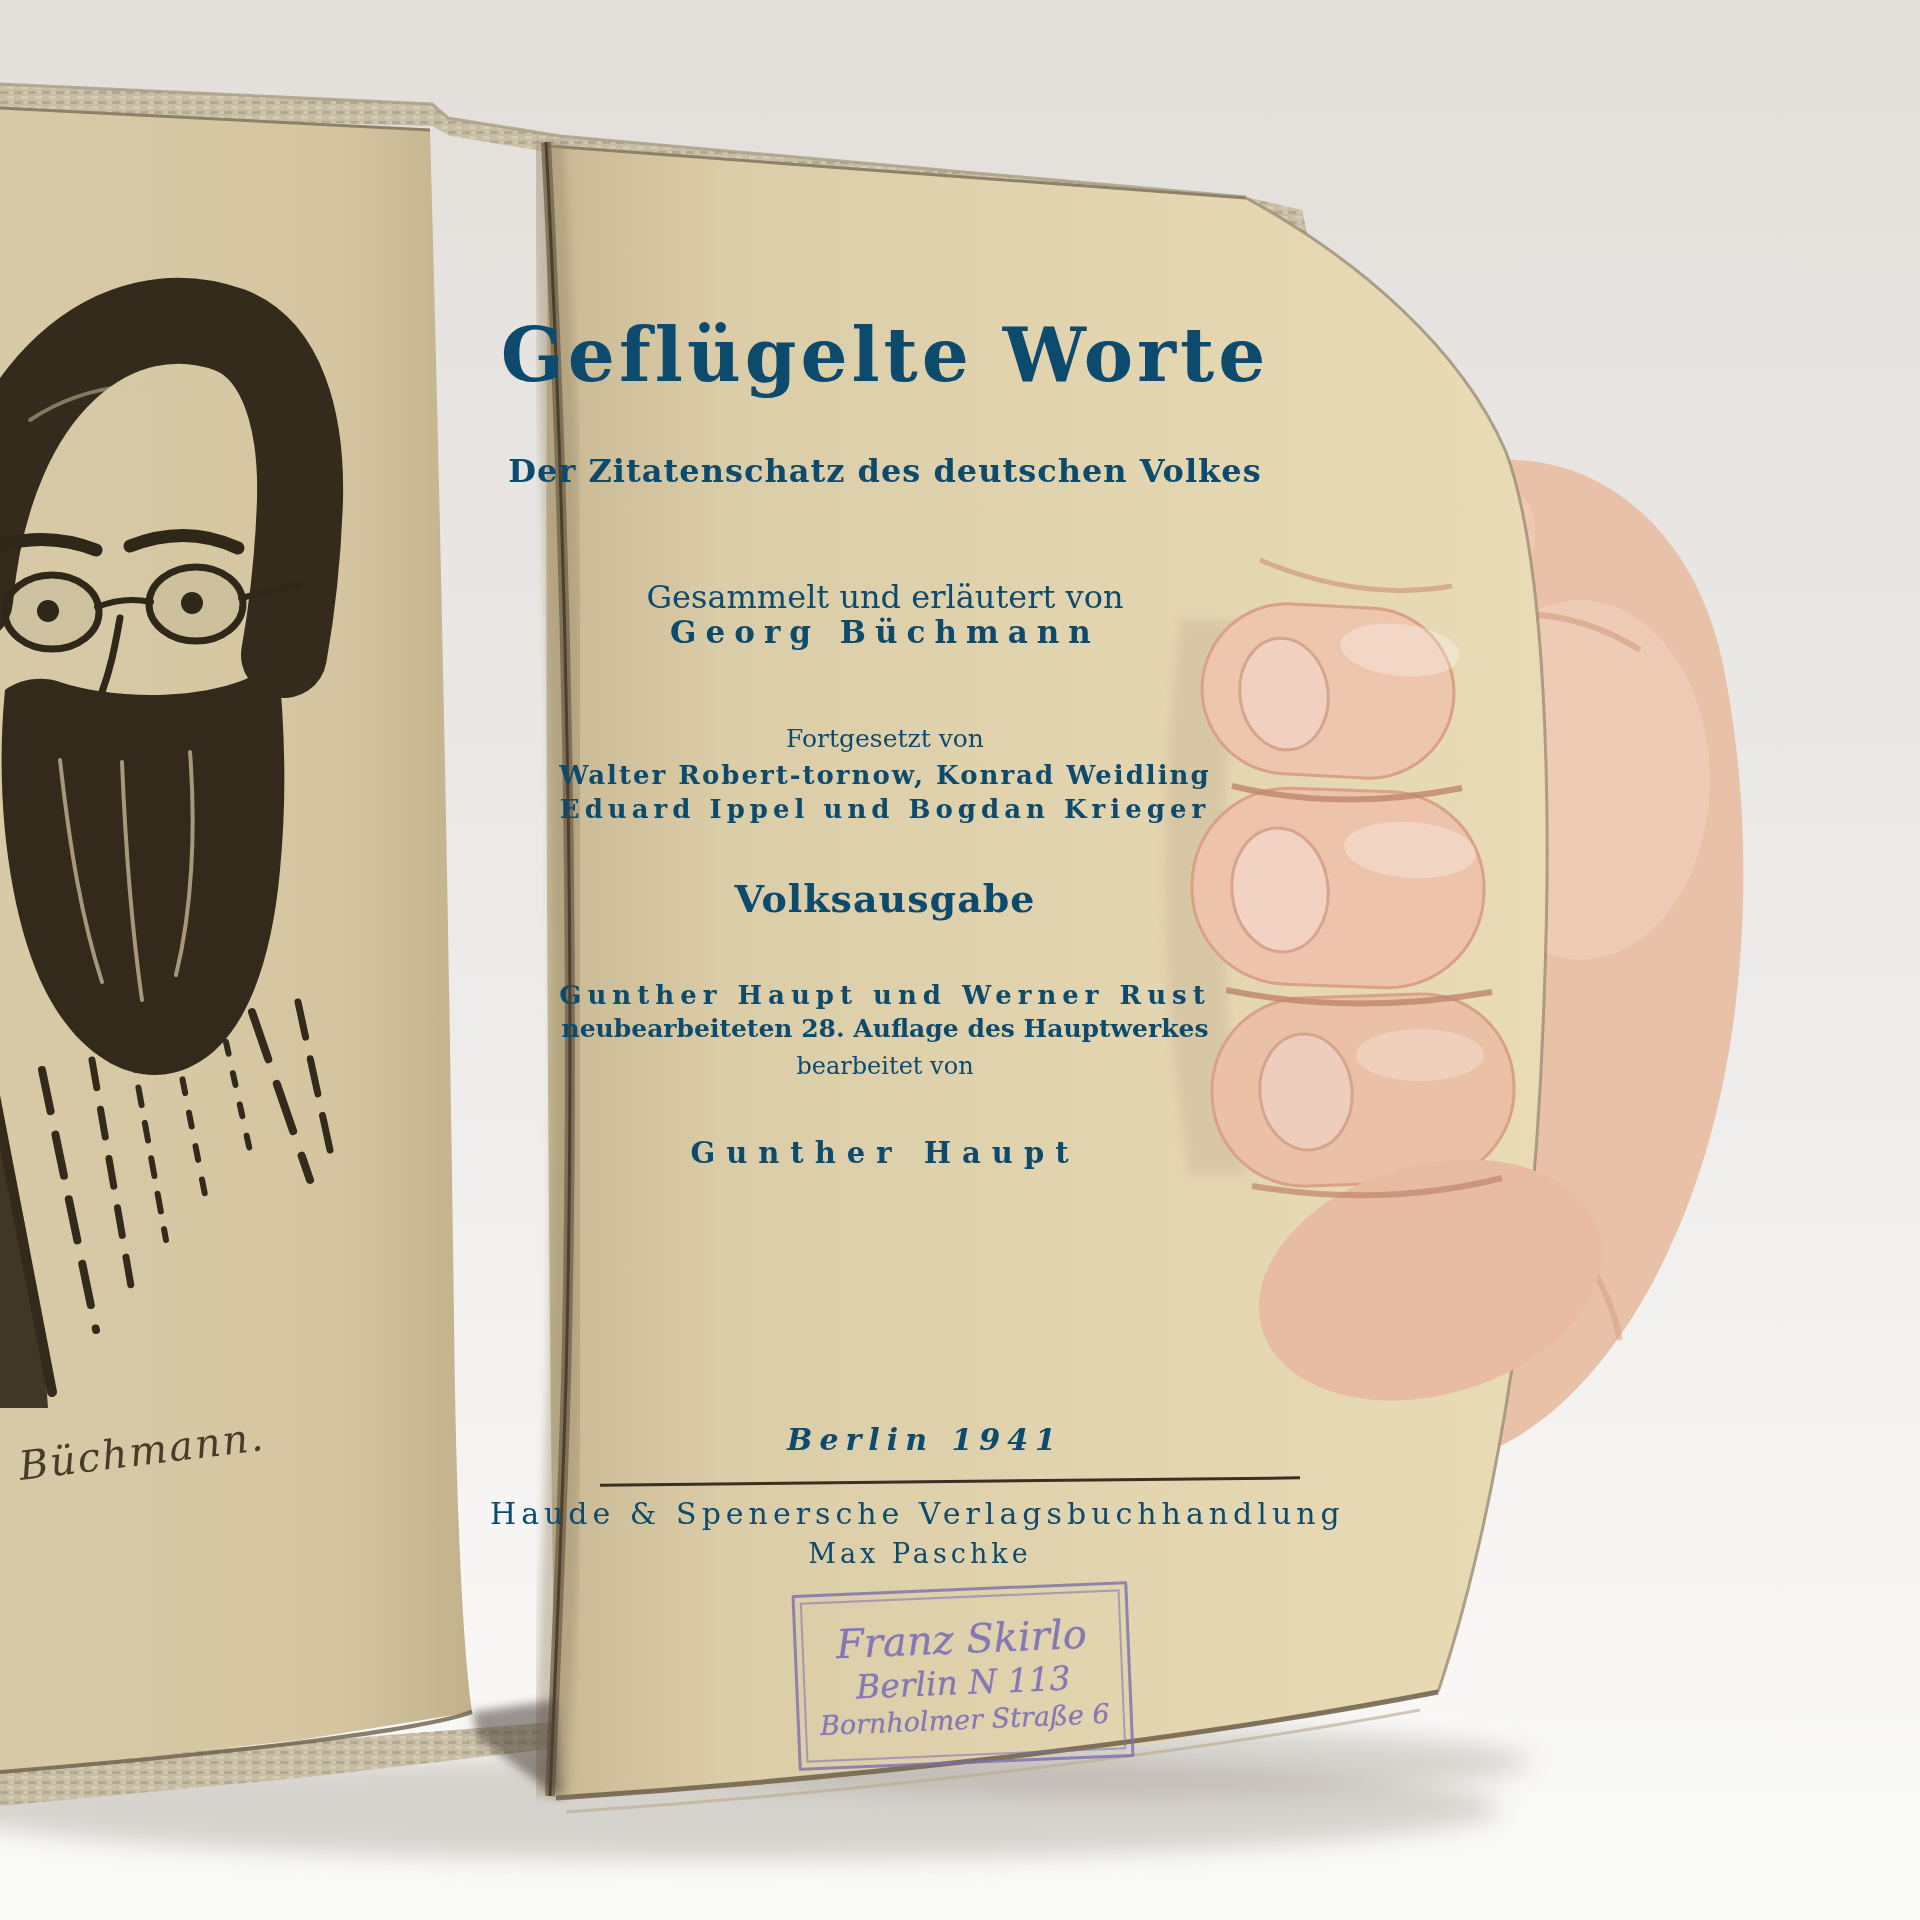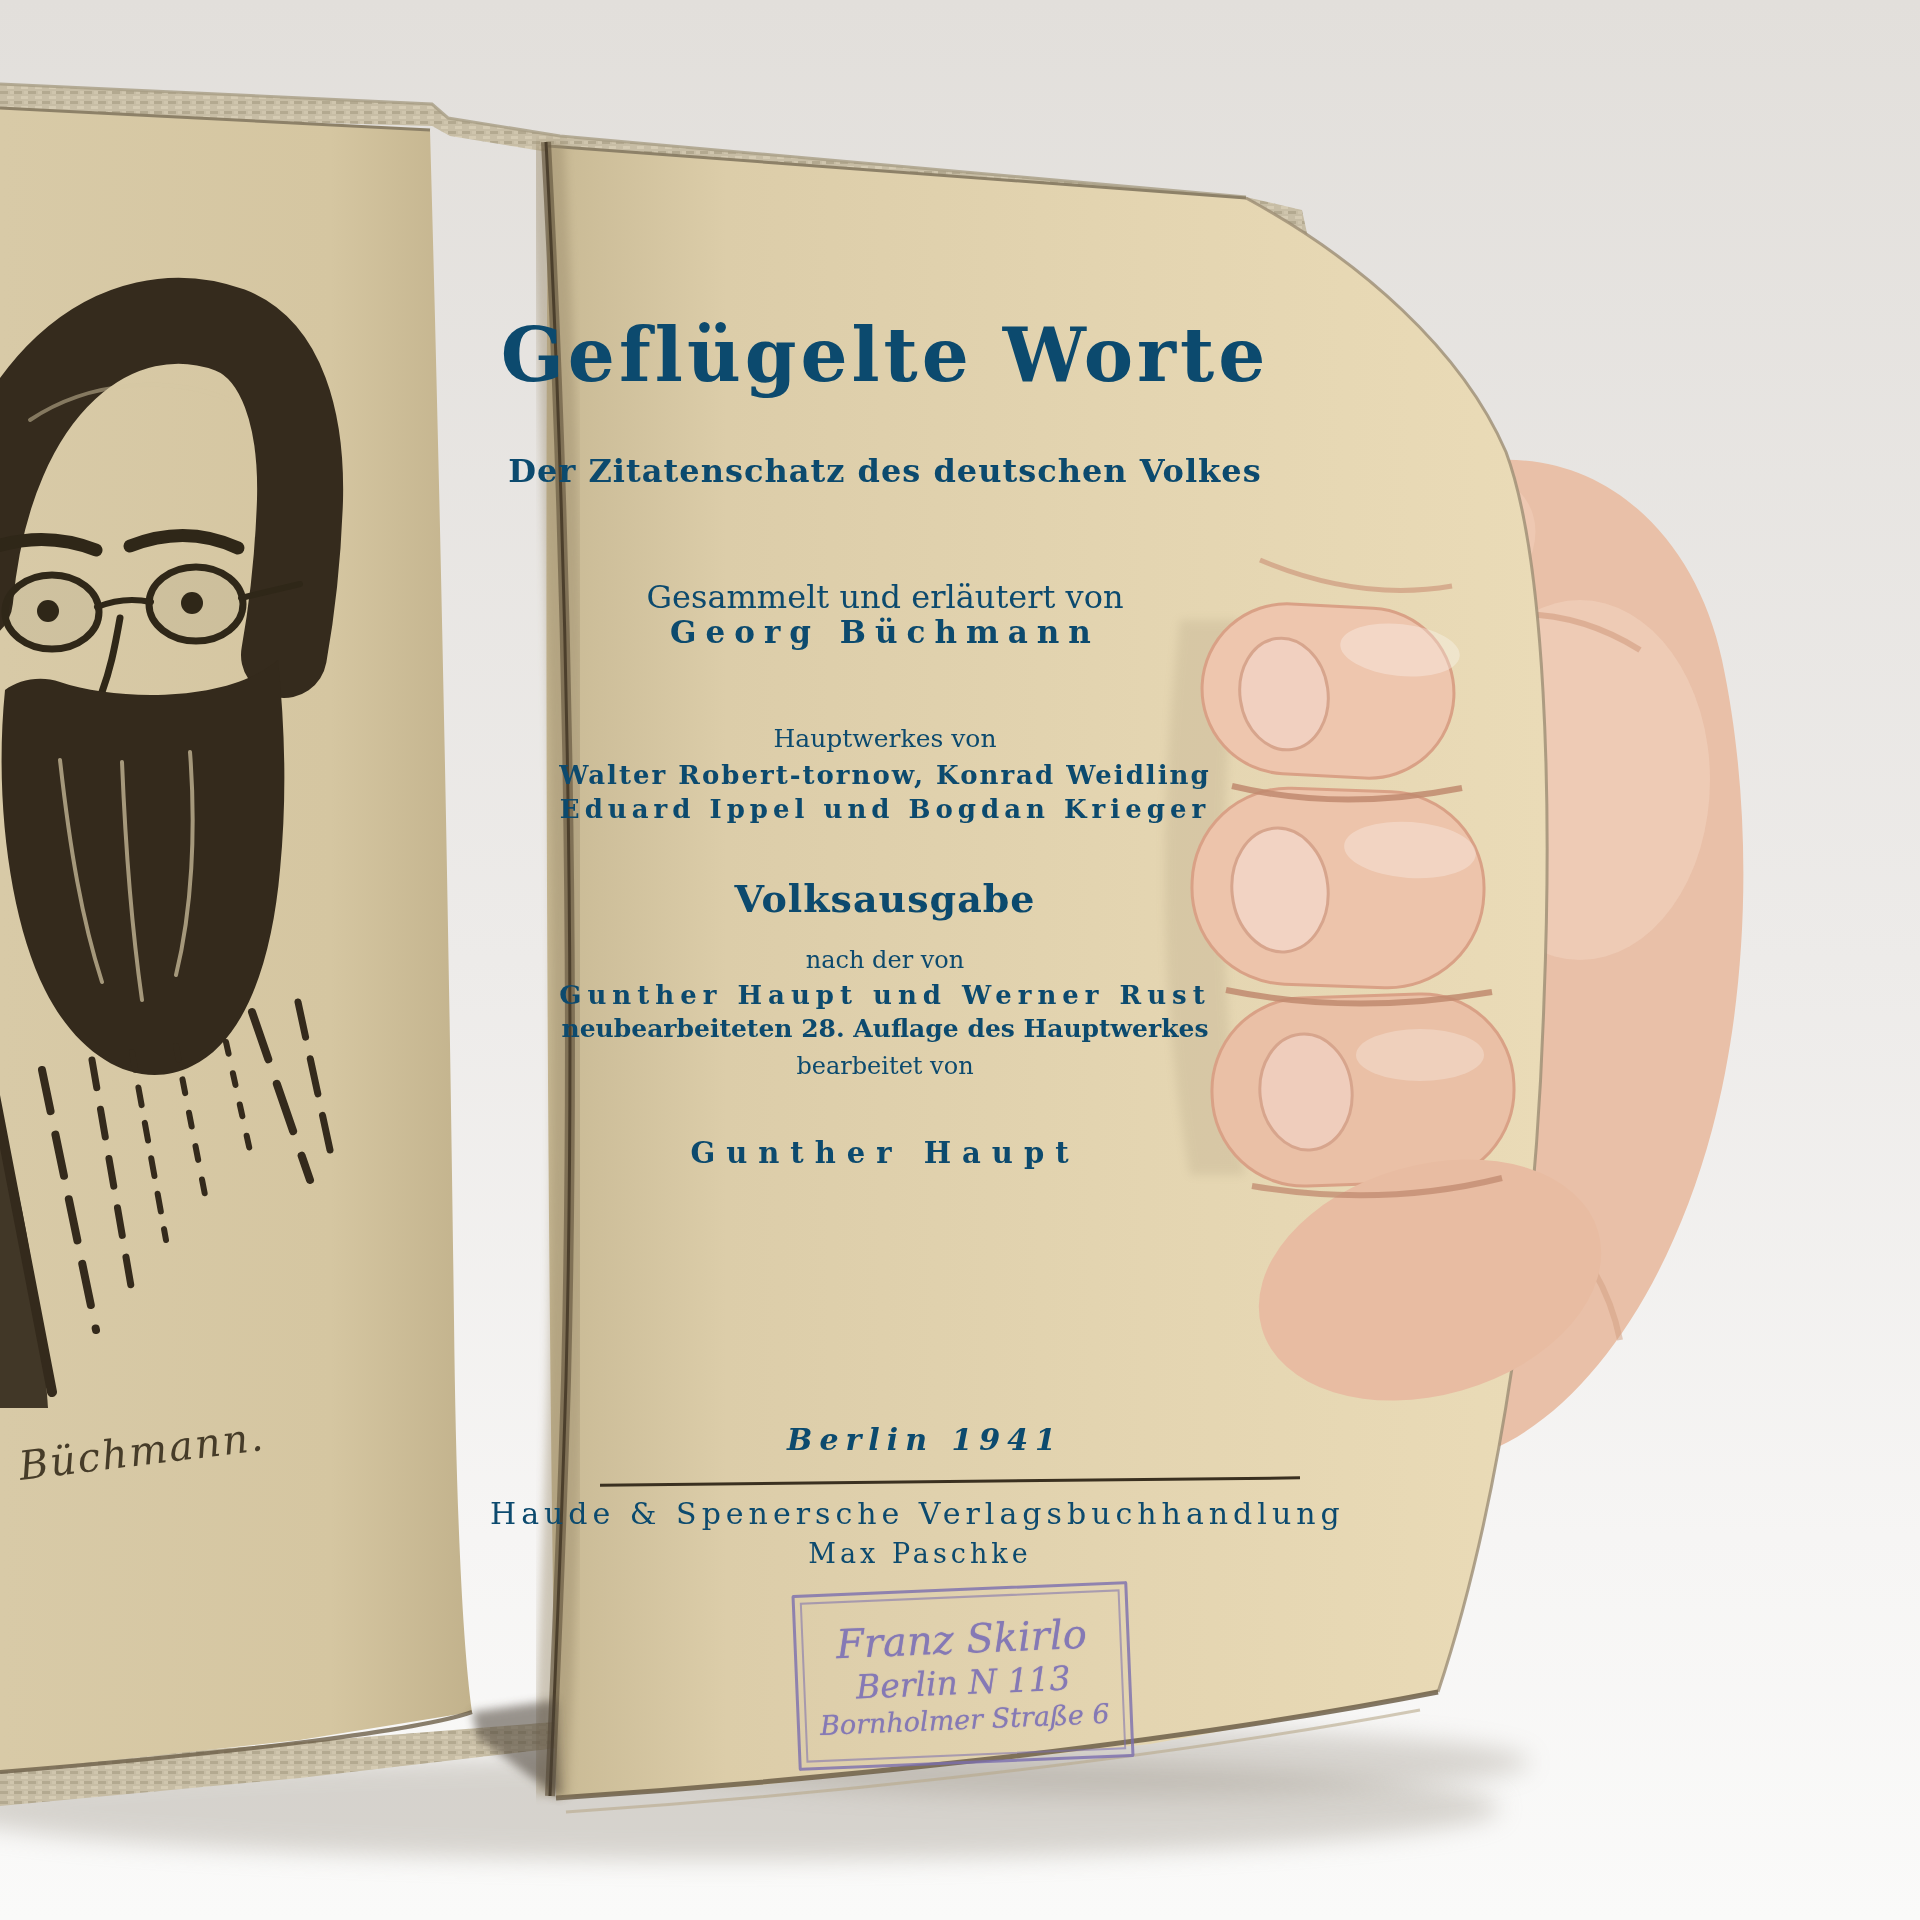--- a/index.html
+++ b/index.html
@@ -195,25 +195,24 @@
       <ellipse cx="1410" cy="850" rx="66" ry="28" fill="#ffffff" opacity="0.28" transform="rotate(4 1410 850)"></ellipse>
       <ellipse cx="1420" cy="1055" rx="64" ry="26" fill="#ffffff" opacity="0.25" transform="rotate(0 1420 1055)"></ellipse>
     </g>
   </svg>
 
   <div class="titleblock">
     <div class="line t-title">Geflügelte Worte</div>
     <div class="line t-subtitle">Der Zitatenschatz des deutschen Volkes</div>
     <div class="line t-gesammelt">Gesammelt und erläutert von</div>
     <div class="line t-georg">Georg Büchmann</div>
-    <div class="line t-fortgesetzt">Hauptwerkes von</div>
+    <div class="line t-fortgesetzt">Fortgesetzt von</div>
     <div class="line t-cont1">Walter Robert-tornow, Konrad Weidling</div>
     <div class="line t-volksausgabe">Volksausgabe</div>
     <div class="line t-cont2">Eduard Ippel und Bogdan Krieger</div>
-    <div class="line t-nach">nach der von</div>
     <div class="line t-gw">Gunther Haupt und Werner Rust</div>
     <div class="line t-neub">neubearbeiteten 28. Auflage des Hauptwerkes</div>
     <div class="line t-bearb">bearbeitet von</div>
     <div class="line t-gh">Gunther Haupt</div>
     <div class="line t-berlin">Berlin 1941</div>
     <div class="t-rule"></div>
     <div class="line t-haude">Haude &amp; Spenersche Verlagsbuchhandlung</div>
     <div class="line t-max">Max Paschke</div>
   </div>
 

